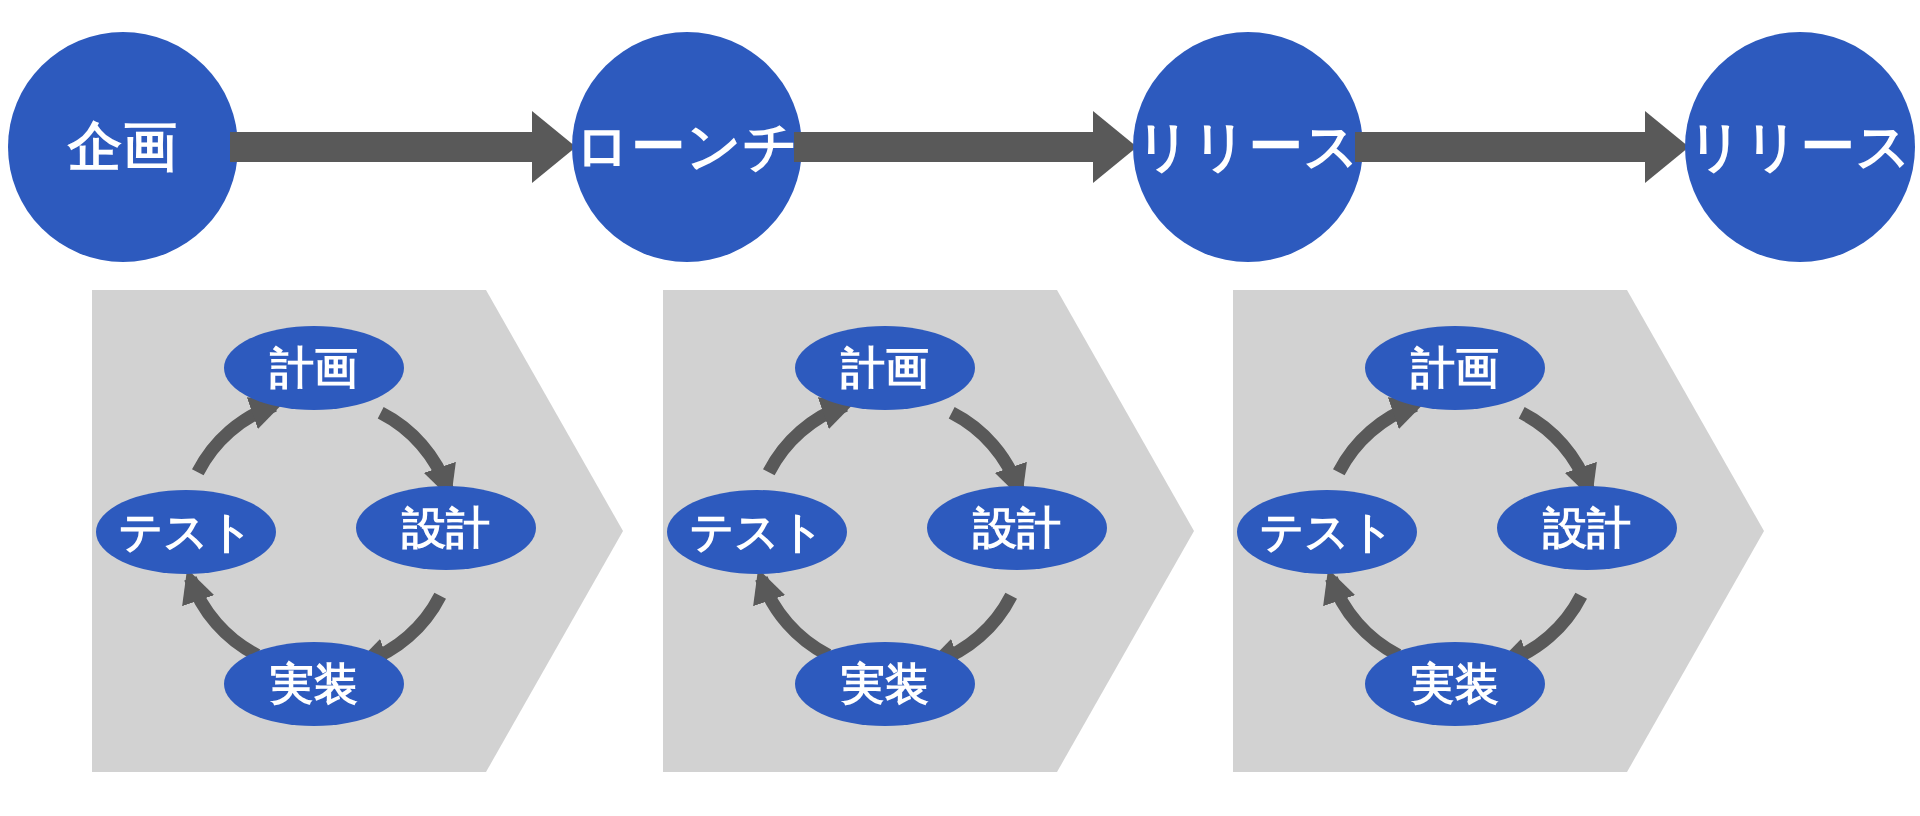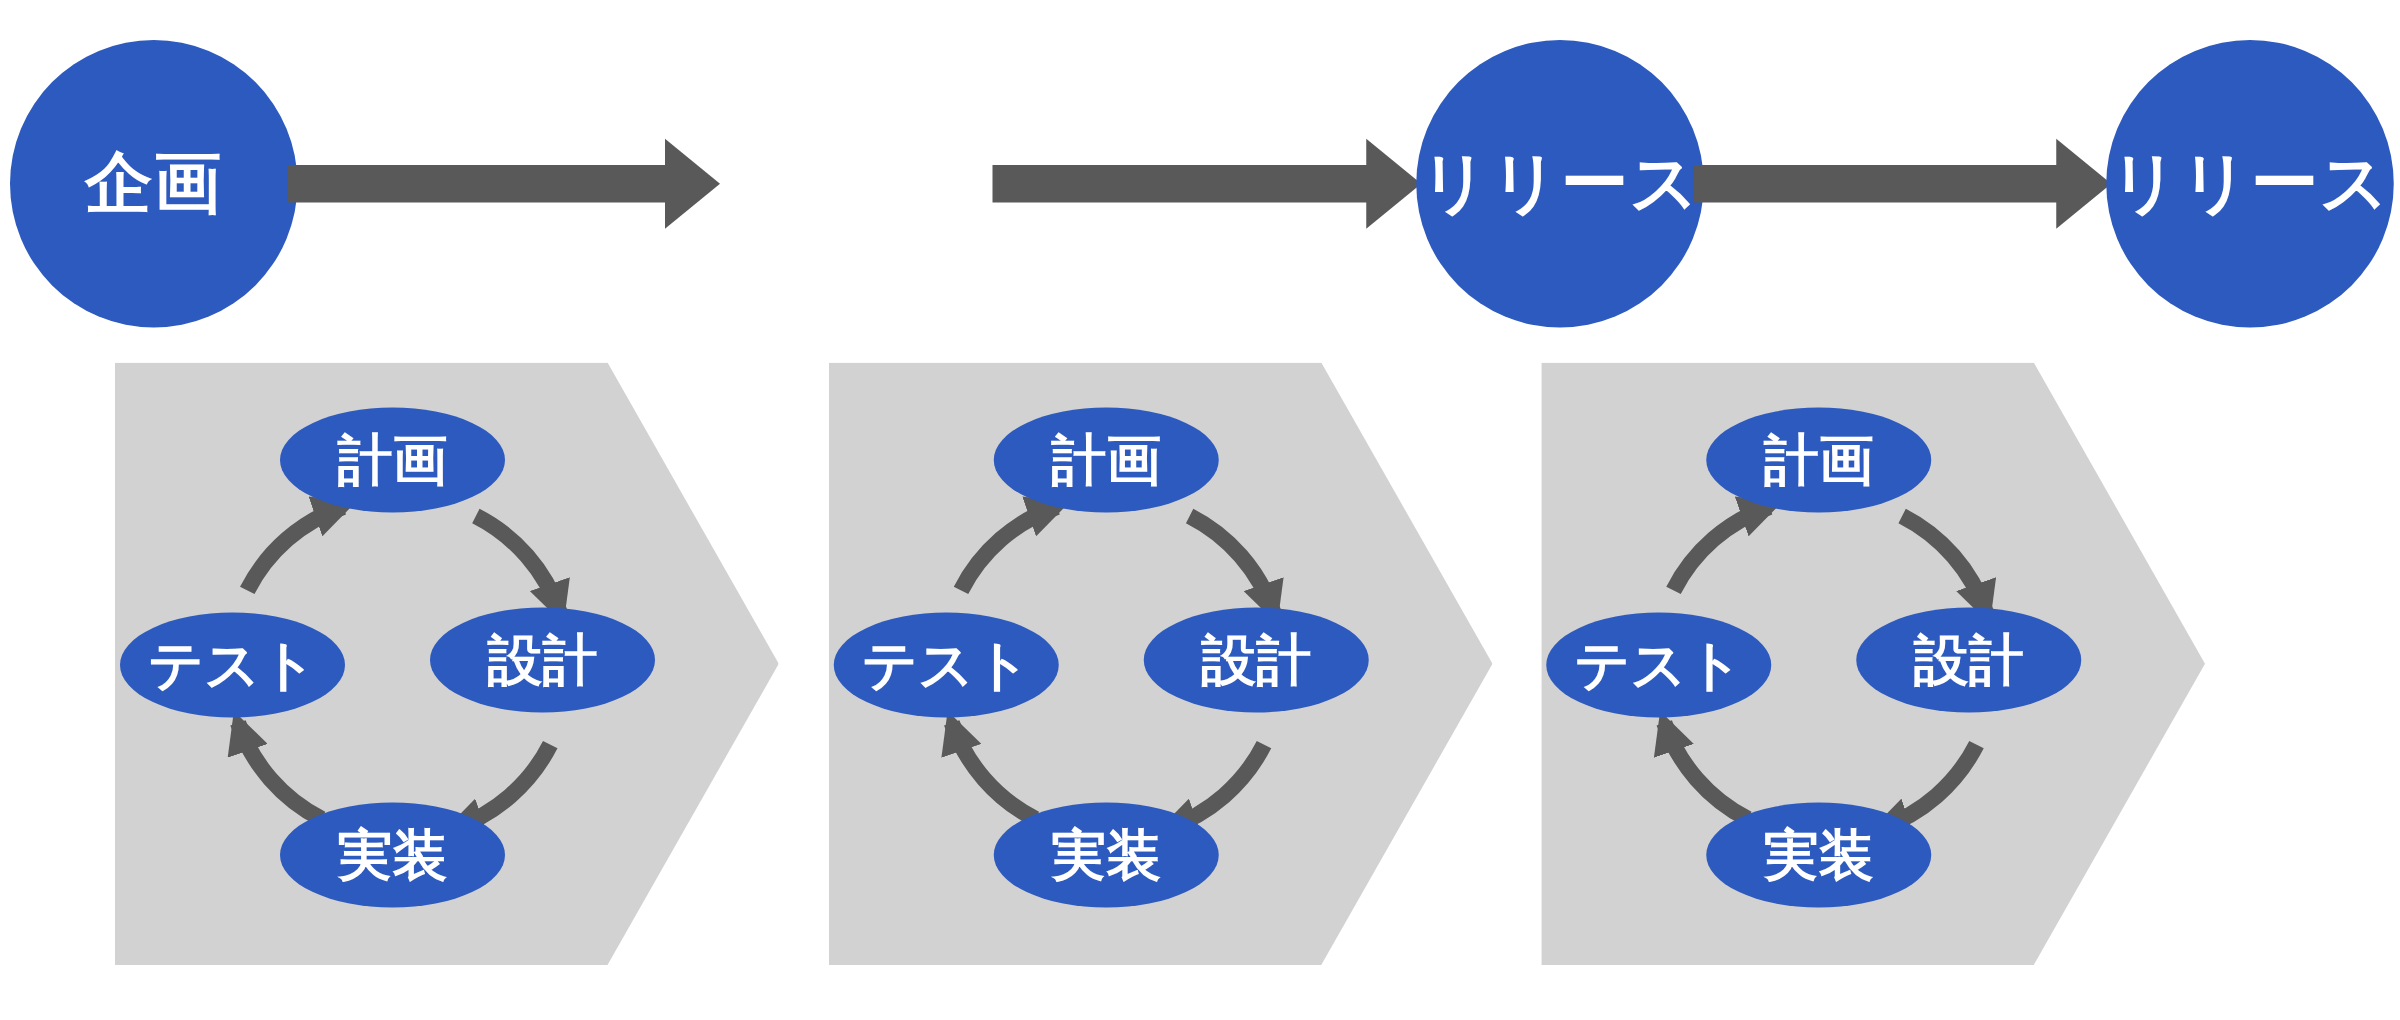--- a/index.html
+++ b/index.html
@@ -42,35 +42,38 @@
   .chevron svg{position:absolute;left:0;top:0;width:531px;height:482px;}
   .cycle-arc{fill:none;stroke:var(--arrow-gray);stroke-width:13;}
   .arrow-head-marker{fill:var(--arrow-gray);}
   .node{
     position:absolute;width:180px;height:84px;border-radius:50%;
     background:var(--node-blue);
     display:flex;align-items:center;justify-content:center;
   }
   .node-label{color:var(--label-white);font-size:44px;font-weight:bold;white-space:nowrap;}
   .node-top{left:132px;top:36px;}
-  .node-right{left:252px;top:196px;}
+  .node-right{left:264px;top:196px;}
   .node-bottom{left:132px;top:352px;}
   .node-left{left:4px;top:200px;}
 </style>
 </head>
 <body>
 
 <div class="canvas">
 
   <div class="stage" style="left:8px">
     <span class="stage-label">企画</span>
   </div>
   <div class="h-arrow" style="left:230px;width:346px">
     <div class="bar"></div>
     <div class="head"></div>
+  </div>
+  <div class="stage" style="left:572px">
+    <span class="stage-label">ローンチ</span>
   </div>
   <div class="h-arrow" style="left:794px;width:343px">
     <div class="bar"></div>
     <div class="head"></div>
   </div>
   <div class="stage" style="left:1133px">
     <span class="stage-label">リリース</span>
   </div>
   <div class="h-arrow" style="left:1355px;width:334px">
     <div class="bar"></div>

